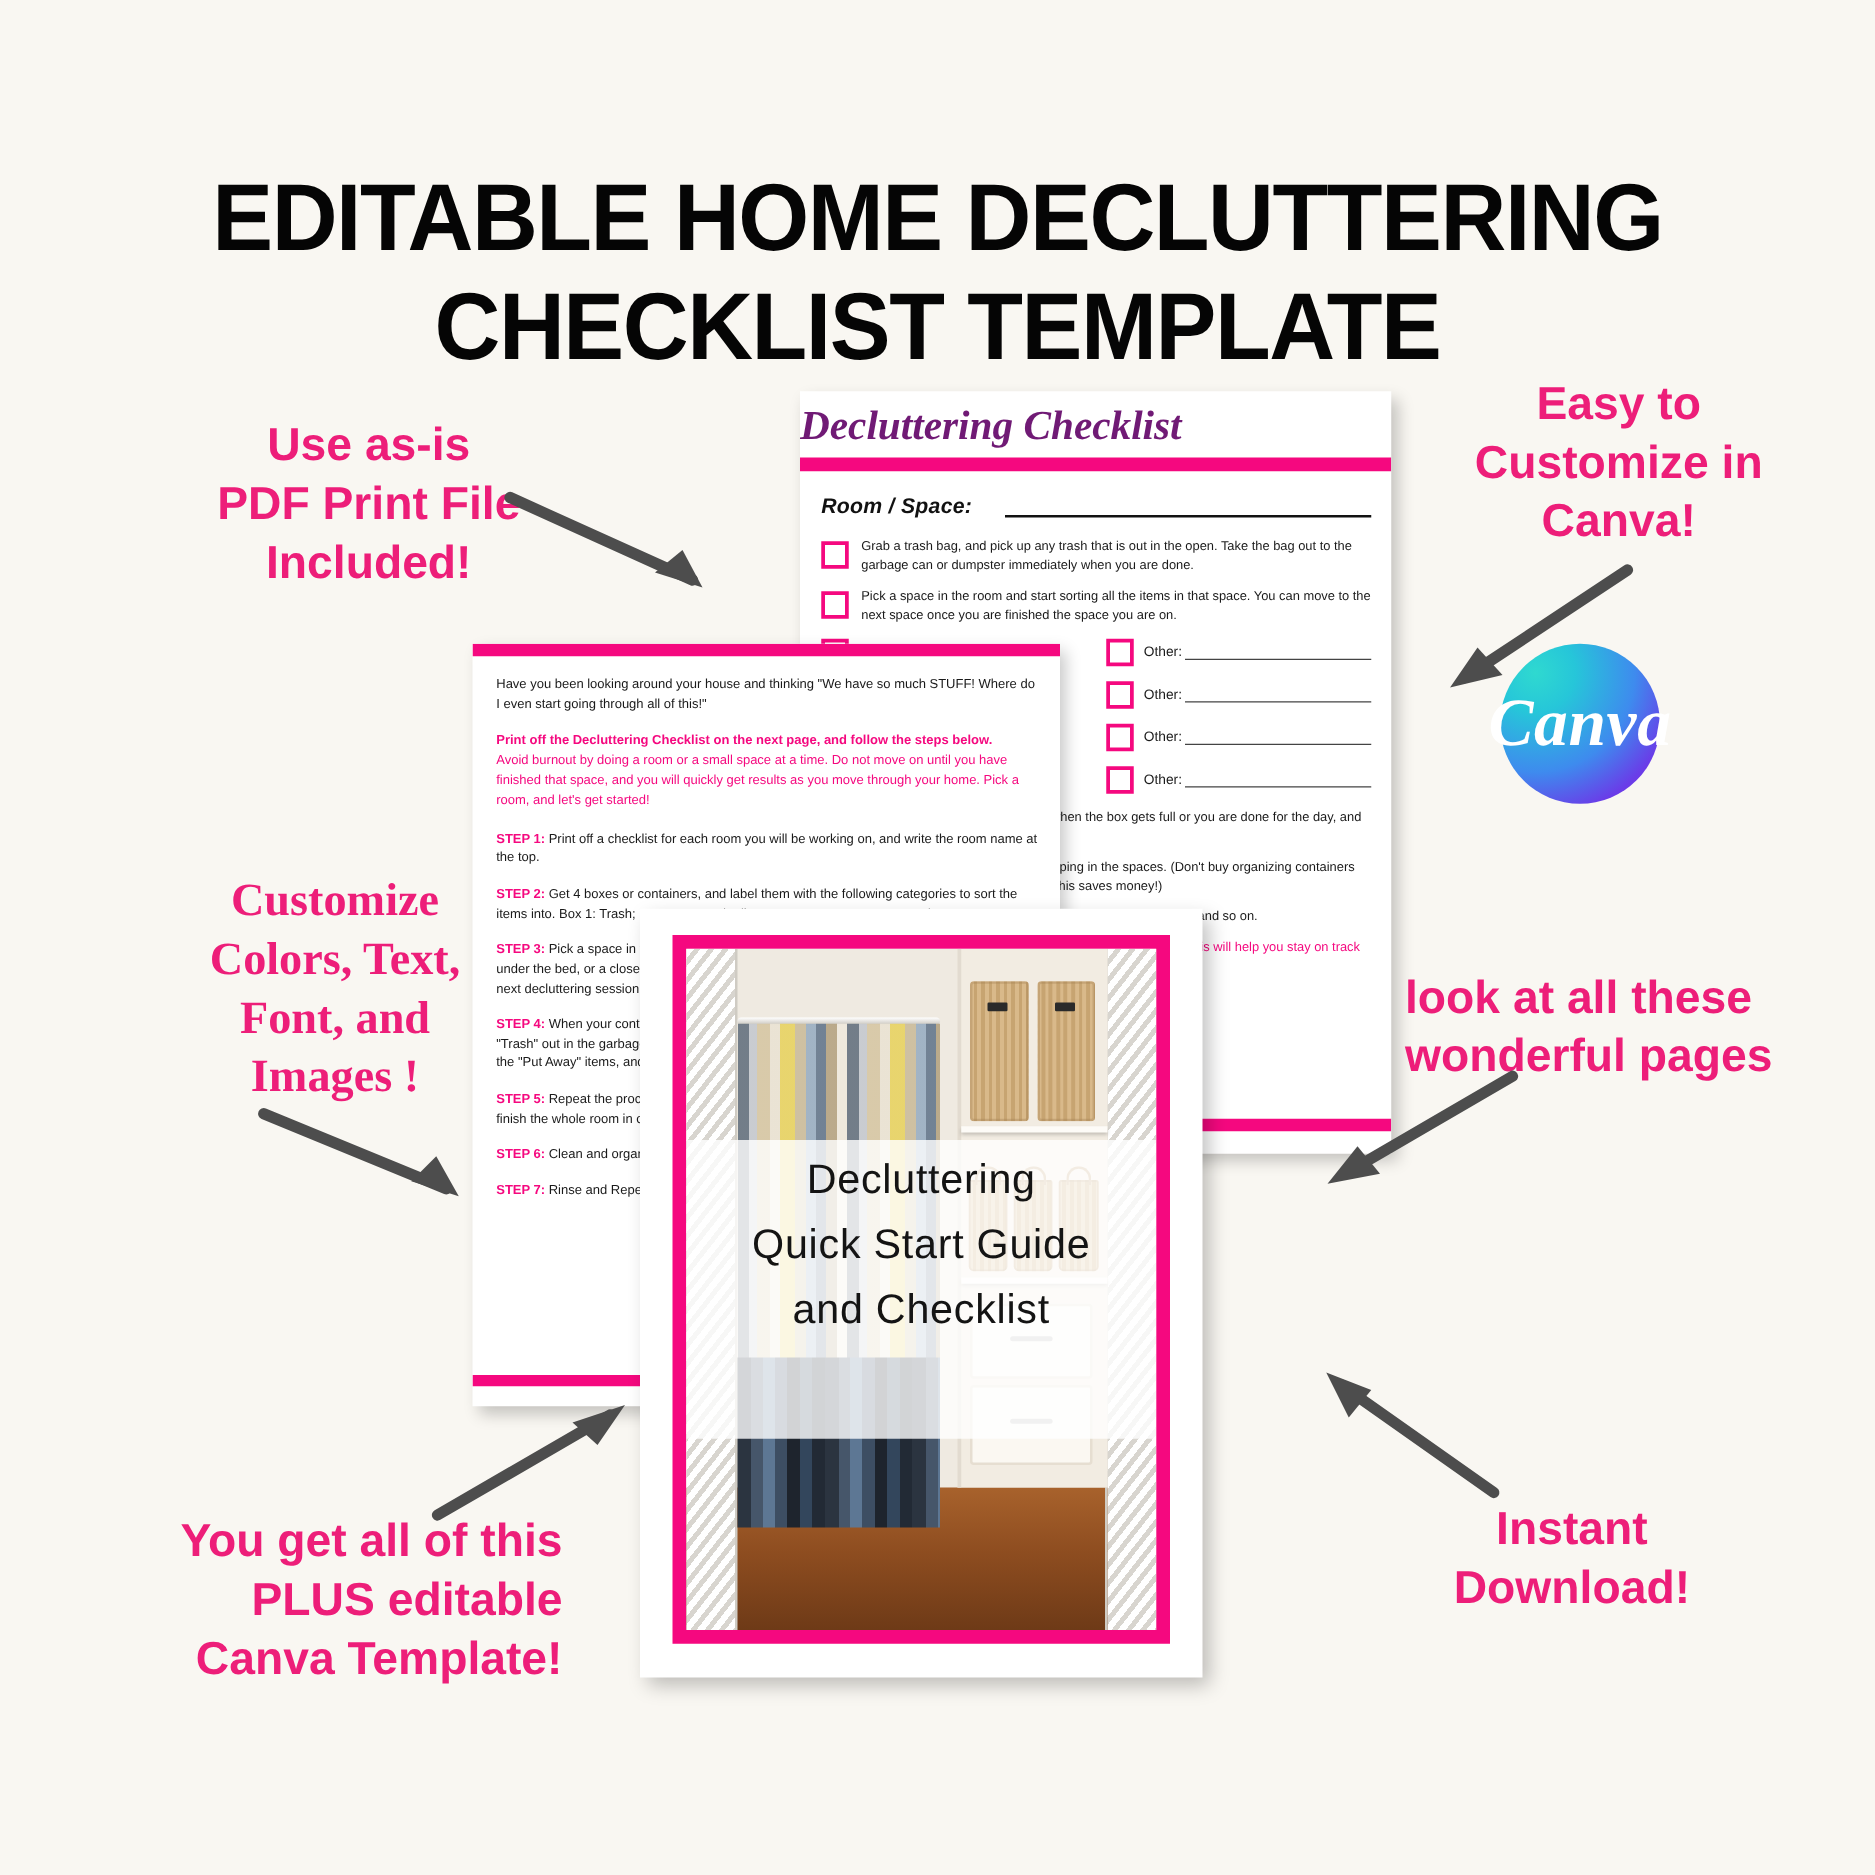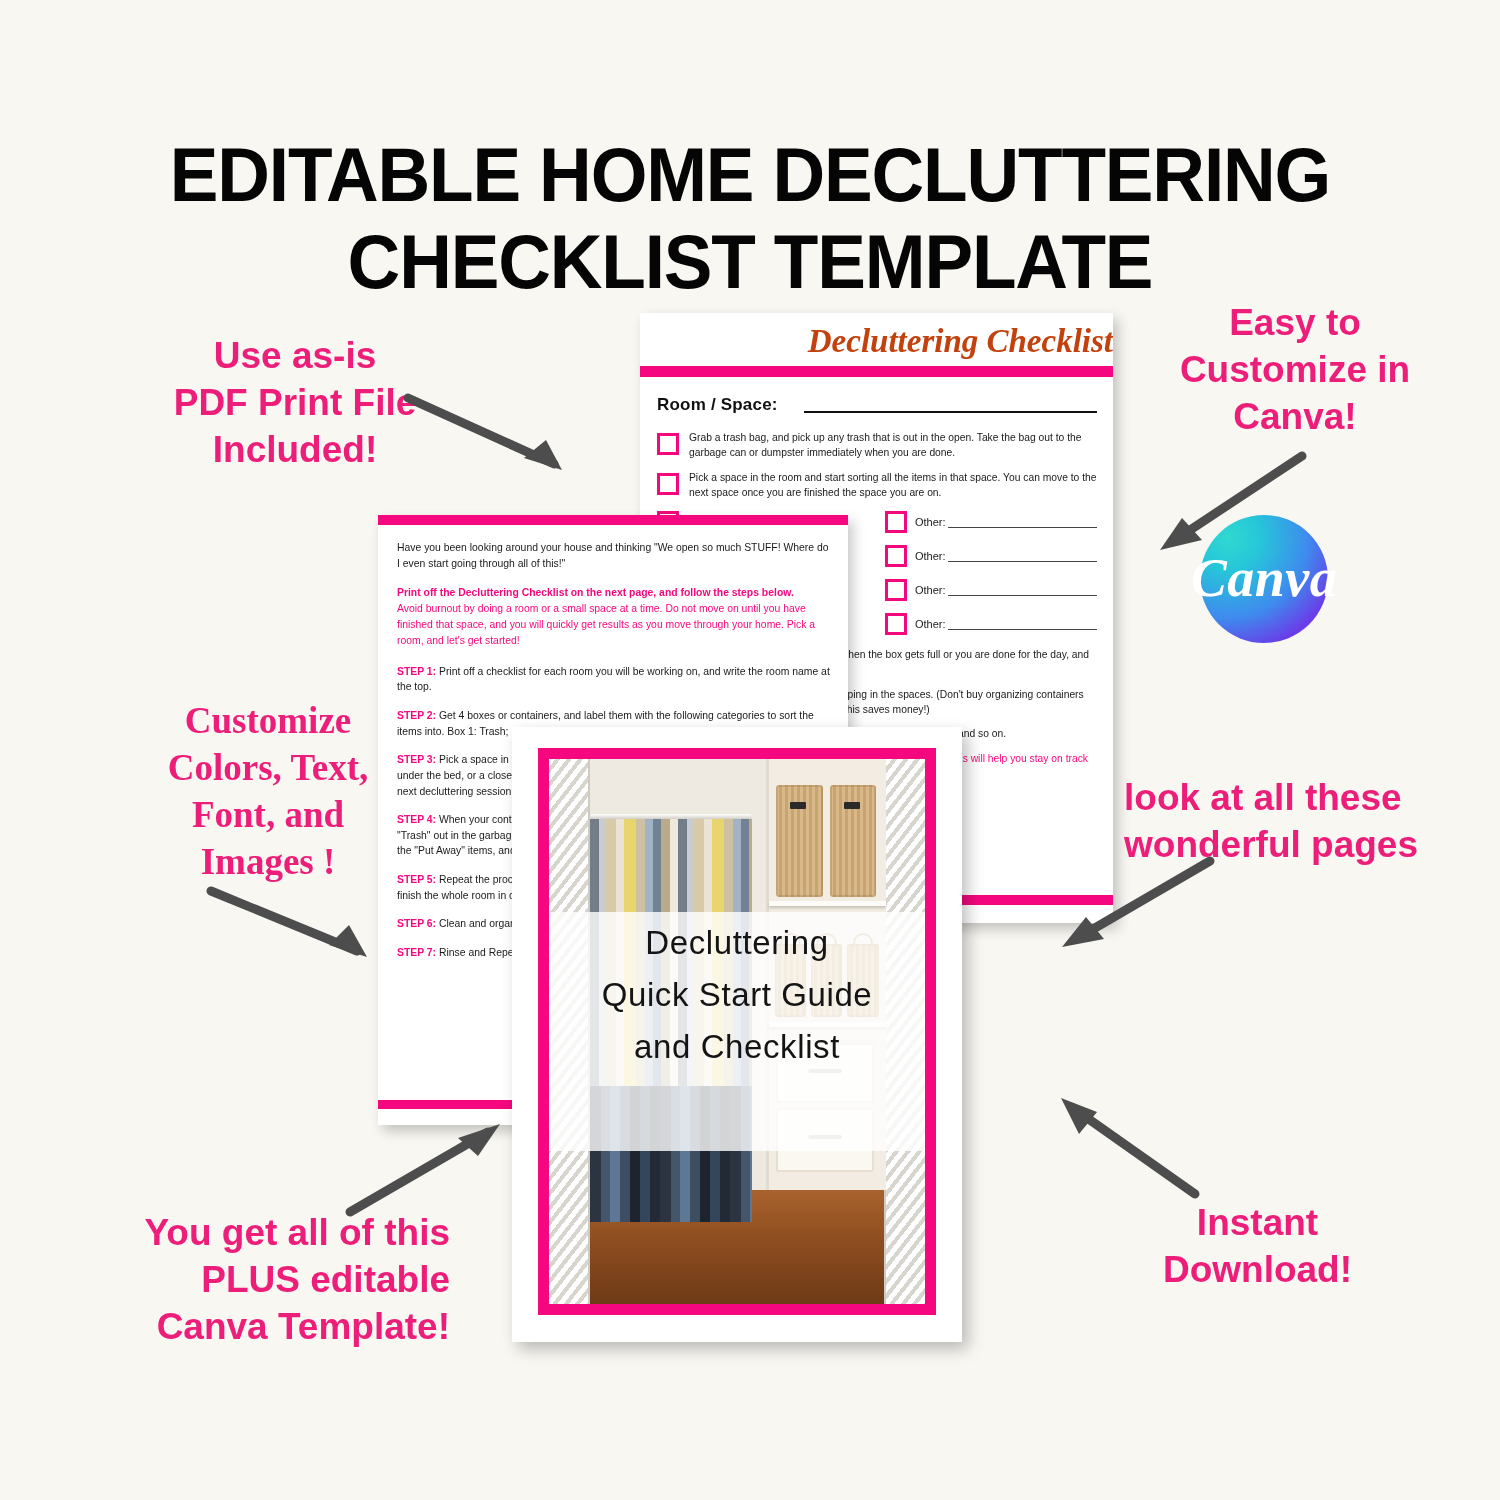--- a/index.html
+++ b/index.html
@@ -44,33 +44,33 @@
   .sheet{
     position:absolute;
     background:#ffffff;
     box-shadow:5px 6px 12px rgba(0,0,0,.22);
     overflow:hidden;
   }
   .sheet-title{
     font-family:"Liberation Serif",serif;
     font-style:italic;
     font-weight:bold;
-    text-align:right;
-    color:#c2410c;
+    text-align:left;
+    color:#701a75;
   }
   .rule{background:#F5087F;width:100%;}
 
   
   #checklist-page{
     left:640px;top:313px;width:473px;height:610px;
   }
   #checklist-page .sheet-title{font-size:33px;padding:10px 0 6px;}
   #checklist-page .rule{height:11px;}
   .cl-body{padding:14px 16px 0 17px;}
-  .room-row{display:flex;align-items:flex-start;gap:26px;margin:4px 0 16px;}
+  .room-row{display:flex;align-items:center;gap:26px;margin:4px 0 16px;font-style:italic;}
   .room-lbl{font-size:17px;font-weight:bold;color:#111;letter-spacing:.2px;}
   .room-line{flex:1;border-bottom:2px solid #111;height:16px;}
   .cl-item{display:flex;gap:10px;margin-bottom:10px;align-items:flex-start;}
   .cbox{
     flex:0 0 auto;width:16px;height:16px;
     border:3px solid #F5087F;background:#fff;margin-top:2px;
   }
   .cl-text{font-size:10.3px;line-height:1.45;color:#1a1a1a;}
   .cl-cols{display:flex;gap:16px;margin-top:4px;}
   .cl-col{flex:1;}
@@ -267,21 +267,21 @@
       <div class="cl-note">Clean and organize the items you are keeping in the spaces.  (Don't buy organizing containers until after you are done removing items.  This saves money!)</div>
       <div class="cl-note">Repeat the process in every space and every room in your home, and so on.</div>
       <div class="cl-note pink">Remember, you only need to do one small space in a room, and this will help you stay on track and not get overwhelmed.  You Got This!</div>
     </div>
     <div class="cl-foot"></div>
   </div>
 
   <div class="sheet" id="instructions-page">
     <div class="rule"></div>
     <div class="in-body">
-      <p class="in-p">Have you been looking around your house and thinking "We open so much STUFF!  Where do I even start going through all of this!"</p>
+      <p class="in-p">Have you been looking around your house and thinking "We have so much STUFF!  Where do I even start going through all of this!"</p>
       <p class="in-p pinkbold">Print off the Decluttering Checklist on the next page, and follow the steps below.</p>
       <p class="in-p pink">Avoid burnout by doing a room or a small space at a time.  Do not move on until you have finished that space, and you will quickly get results as you move through your home.  Pick a room, and let's get started!</p>
 
       <p class="step"><b>STEP 1:</b> <span>Print off a checklist for each room you will be working on, and write the room name at the top.</span></p>
       <p class="step"><b>STEP 2:</b> <span>Get 4 boxes or containers, and label them with the following categories to sort the items into.  Box 1:  Trash;  Box 2:  Donate/Sell;  Box 3:  Put Away;  Box 4:  Keep/Store.</span></p>
       <p class="step"><b>STEP 3:</b> <span>Pick a space in the room to start with, such as a drawer, a shelf, a corner, the floor, under the bed, or a closet.  Do not move on to the next space when you come back for your next decluttering session to go through each space.</span></p>
       <p class="step"><b>STEP 4:</b> <span>When your containers are full, take care of each of the containers right away.  Put the "Trash" out in the garbage, take the "Donate/Sell" to the location of your choosing, put away the "Put Away" items, and finally store the "Keep/Store" items.</span></p>
       <p class="step"><b>STEP 5:</b> <span>Repeat the process in the next space in that room.  Keep in mind, you don't have to finish the whole room in one session to finish the room.</span></p>
       <p class="step"><b>STEP 6:</b> <span>Clean and organize the space.</span></p>
       <p class="step"><b>STEP 7:</b> <span>Rinse and Repeat!</span></p>

